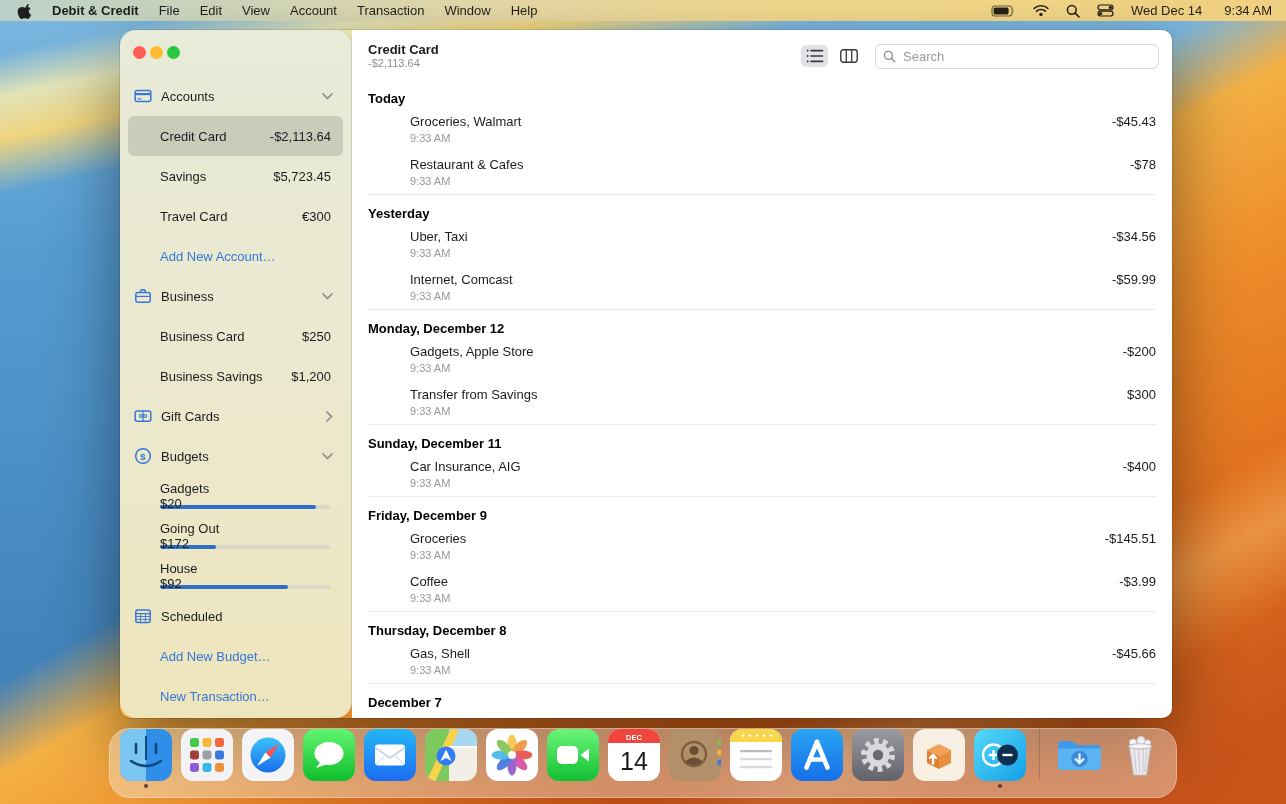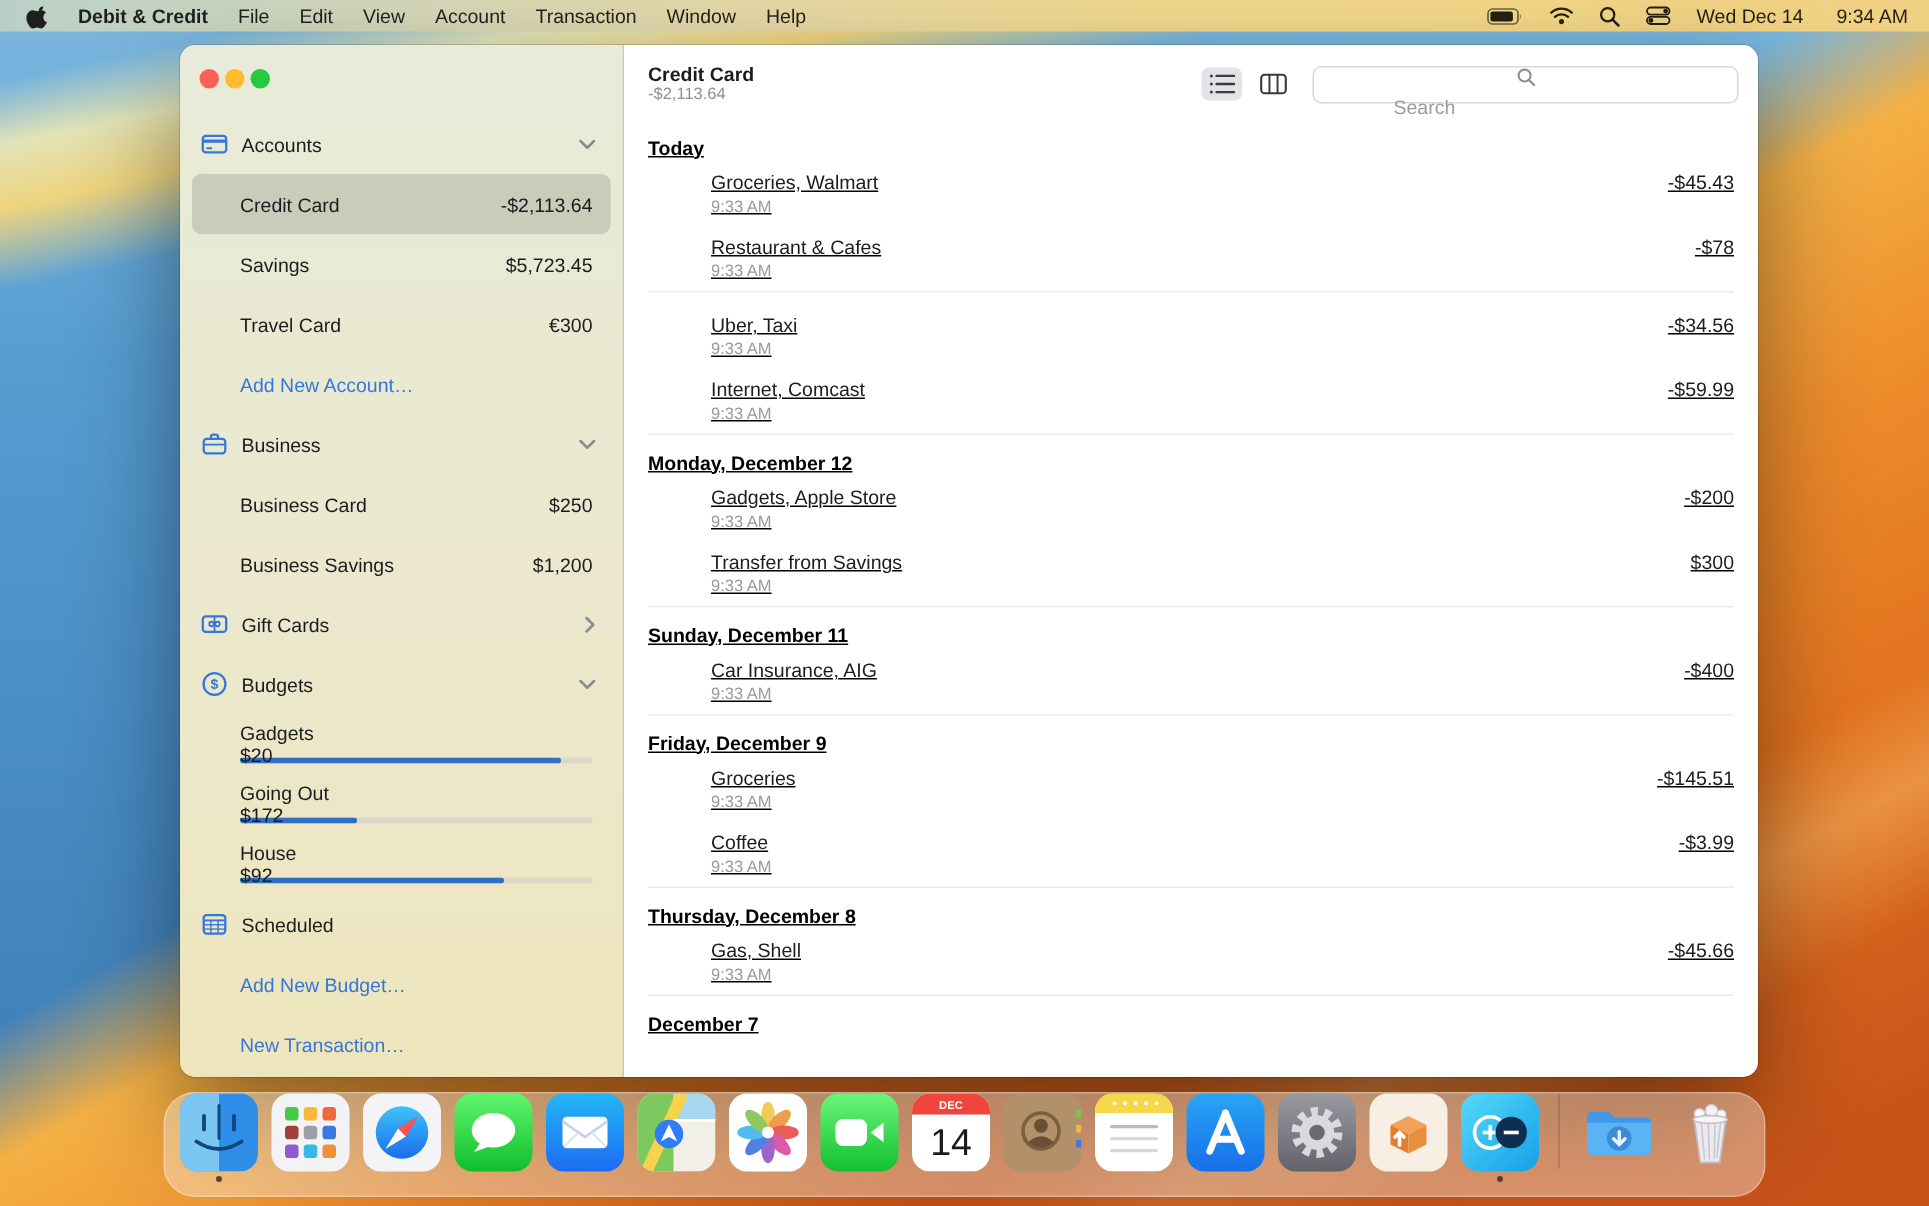--- a/index.html
+++ b/index.html
@@ -21,24 +21,24 @@
   .appname{font-weight:700;padding:0 10px;}
   .menus{display:flex;}
   .mitem{padding:0 10px;}
   .mb-right{margin-left:auto;display:flex;align-items:center;gap:17px;}
   .clock{display:flex;gap:22px;padding-right:2px;}
   .mb-right svg{display:block;}
   
   .window{position:absolute;left:120px;top:30px;width:1052px;height:688px;border-radius:10px;
     display:flex;overflow:hidden;
     box-shadow:0 0 0 .5px rgba(0,0,0,.2), 0 30px 70px rgba(0,0,0,.45);}
-  .sidebar{width:296px;flex:none;position:relative;box-sizing:border-box;
+  .sidebar{width:232px;flex:none;position:relative;box-sizing:border-box;
     background:linear-gradient(180deg,#e8ebd9 0%,#ebe8cd 55%,#eee5bc 100%);
     border-right:1px solid rgba(0,0,0,.12);
-    padding:46px 8px 0 8px;font-size:13px;color:#1c1c1e;}
+    padding:46px 8px 0 8px;font-size:13px;color:#1c1c1e;border-radius:16px;}
   .tl{position:absolute;top:16px;left:13px;display:flex;gap:4px;}
   .tl i{width:13px;height:13px;border-radius:50%;}
   .tl-r{background:#ff5f57;} .tl-y{background:#febc2e;} .tl-g{background:#28c840;}
   .srow{height:40px;display:flex;align-items:center;border-radius:6px;}
   .srow.head{padding:0 10px 0 6px;gap:9px;}
   .srow.head .lbl{flex:1;}
   .srow.item{padding:0 12px 0 32px;justify-content:space-between;}
   .srow.selected{background:#c9ccba;}
   .srow.link{padding:0 12px 0 32px;color:#3577d8;}
   .sideicon{display:block;}
@@ -50,24 +50,24 @@
   
   .content{flex:1;background:#ffffff;display:flex;flex-direction:column;min-width:0;}
   .chead{height:46px;flex:none;display:flex;align-items:center;padding:6px 13px 0 16px;box-sizing:border-box;}
   .ctitle{font-size:13px;font-weight:700;color:#1b1b1d;line-height:15px;}
   .csub{font-size:11px;color:#8e8e93;line-height:13px;}
   .spacer{flex:1;}
   .vt{display:flex;gap:7px;margin-right:13px;}
   .vtb{width:27px;height:22px;border-radius:5px;display:flex;align-items:center;justify-content:center;border:none;background:transparent;padding:0;}
   .vtb.sel{background:#e3e3e7;}
   .search{width:284px;height:25px;box-sizing:border-box;border:1px solid #d8d8dd;border-radius:6px;
-    display:flex;align-items:center;padding:0 7px;gap:5px;background:#fff;flex-direction:column;}
+    display:flex;align-items:center;padding:0 7px;gap:5px;background:#fff;}
   .search input{border:none;outline:none;flex:1;font-size:13px;color:#333;background:transparent;font-family:inherit;min-width:0;}
   .search input::placeholder{color:#9a9aa0;}
-  .list{flex:1;padding:4px 16px 0;overflow:hidden;text-decoration:underline;}
+  .list{flex:1;padding:4px 16px 0;overflow:hidden;}
   .group{padding-top:8px;}
   .group + .group{border-top:1px solid #ebebeb;}
   .ghead{font-size:13px;font-weight:700;height:20px;display:flex;align-items:center;color:#000;}
   .txn{display:flex;justify-content:space-between;align-items:flex-start;padding:6px 0 7px;margin-left:42px;}
   .t-title{font-size:13px;color:#1c1c1e;}
   .t-time{font-size:11px;color:#98989d;margin-top:3px;}
   .t-amt{font-size:13px;color:#1c1c1e;}
   
   .dock{position:absolute;left:50%;bottom:6px;transform:translateX(-50%);height:68px;
     display:flex;align-items:flex-start;gap:9px;padding:0 10px;
@@ -326,20 +326,21 @@
                   <div>
                     <div class="t-title">Restaurant &amp; Cafes</div>
                     <div class="t-time">9:33 AM</div>
                   </div>
                   <div class="t-amt">-$78</div>
                 </div>
               </div>
           </section>
 
           <section class="group">
+            <div class="ghead">Yesterday</div>
             <div>
 
                 <div class="txn">
                   <div>
                     <div class="t-title">Uber, Taxi</div>
                     <div class="t-time">9:33 AM</div>
                   </div>
                   <div class="t-amt">-$34.56</div>
                 </div>
 

